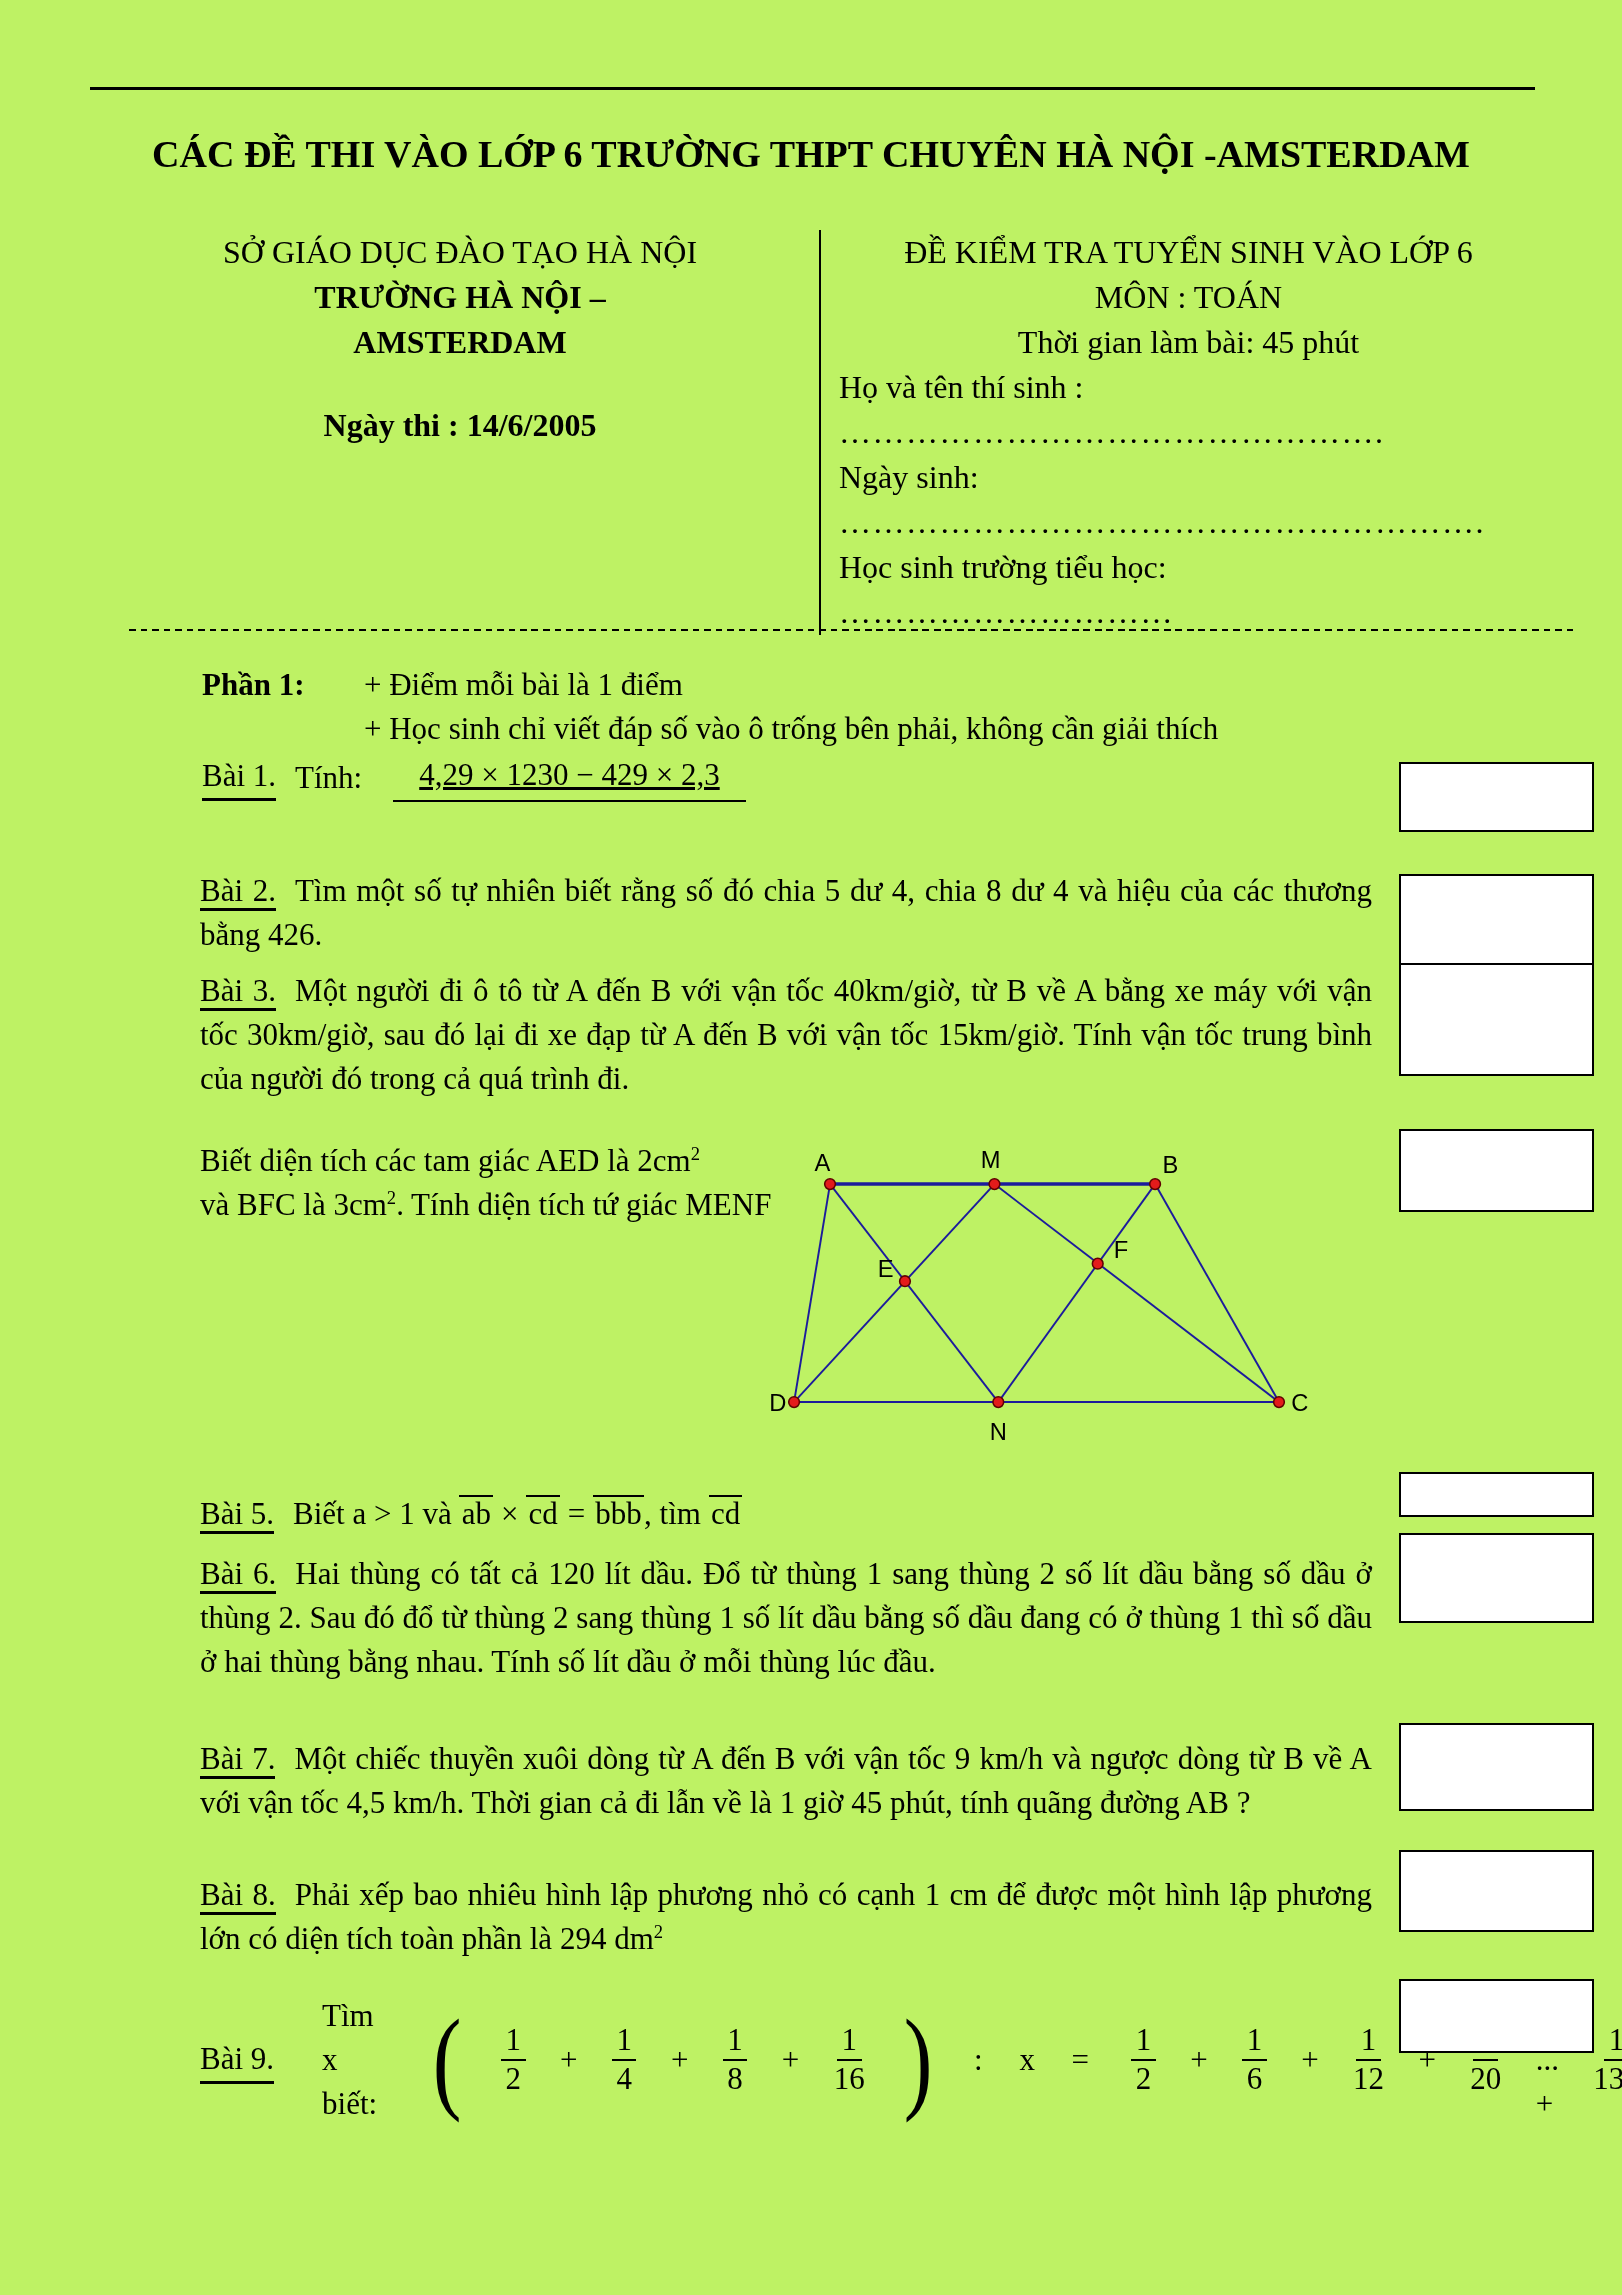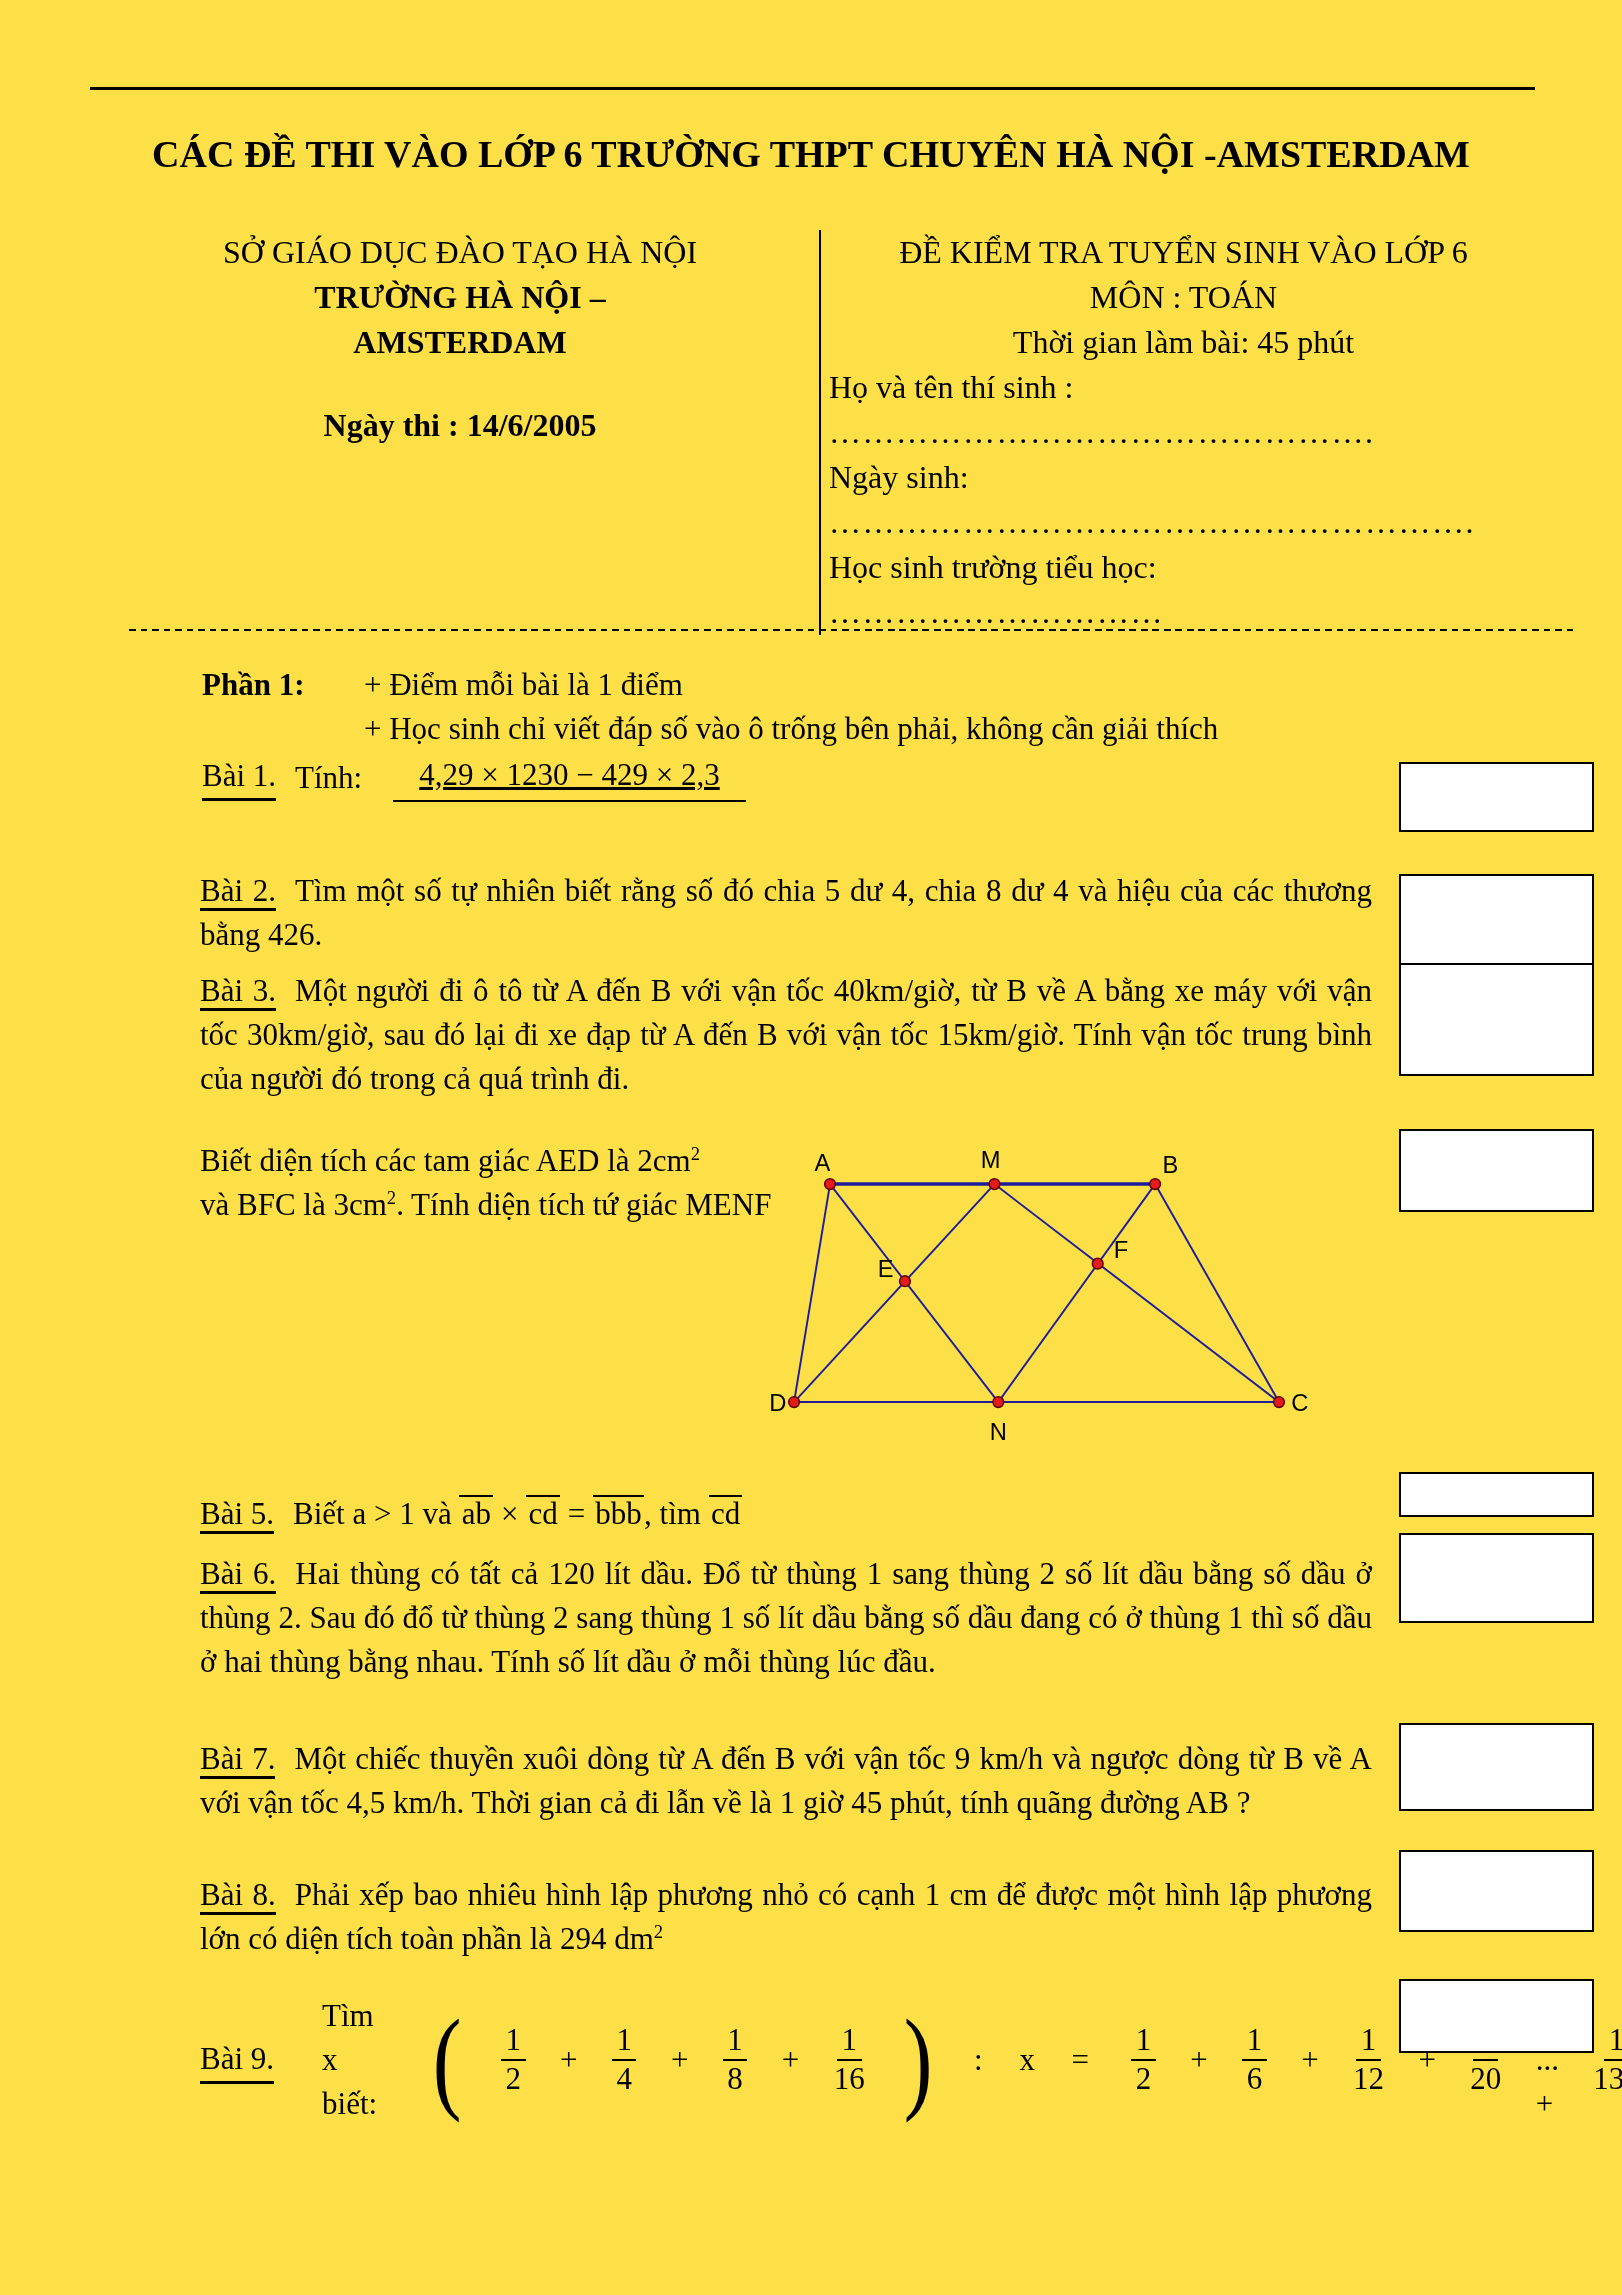--- a/index.html
+++ b/index.html
@@ -1,25 +1,25 @@
 <!DOCTYPE html>
 <html style="font-size:12.2px"><head>
 <meta charset="utf-8">
 <style>
   html,body{margin:0;padding:0;background:#ffffff;}
-  #page{position:relative;width:1622px;height:2295px;background:#fde047;color:#000;
+  #page{position:relative;width:1622px;height:2295px;background:#bef264;color:#000;
         font-family:"Liberation Serif","DejaVu Serif",serif;overflow:hidden;}
 
   .top-rule{position:absolute;left:90px;top:87px;width:1445px;border-top:3.8px solid #000;}
   .page-title{position:absolute;left:0;top:132px;width:100%;text-align:center;
               font-size:38px;font-weight:bold;}
 
   .header{position:absolute;left:101px;top:230px;width:1437px;display:flex;font-size:32px;line-height:45px;}
   .h-left{width:718px;text-align:center;}
-  .h-right{flex:1;border-left:2.3px solid #000;padding-left:8px;}
+  .h-right{flex:1;border-left:2.3px solid #000;padding-left:18px;}
   .h-center{text-align:center;}
   .bold{font-weight:bold;}
   .exam-date{margin-top:38px;}
   .dots{letter-spacing:1.5px;white-space:nowrap;overflow:hidden;}
 
   .dashed-rule{position:absolute;left:129px;top:629px;width:1449px;height:2.3px;
                background:repeating-linear-gradient(90deg,#000 0 6.9px,transparent 6.9px 11.5px);}
 
   .body-text{font-size:31px;line-height:44px;}
   .part1{position:absolute;left:202px;top:663px;width:1194px;display:flex;}

